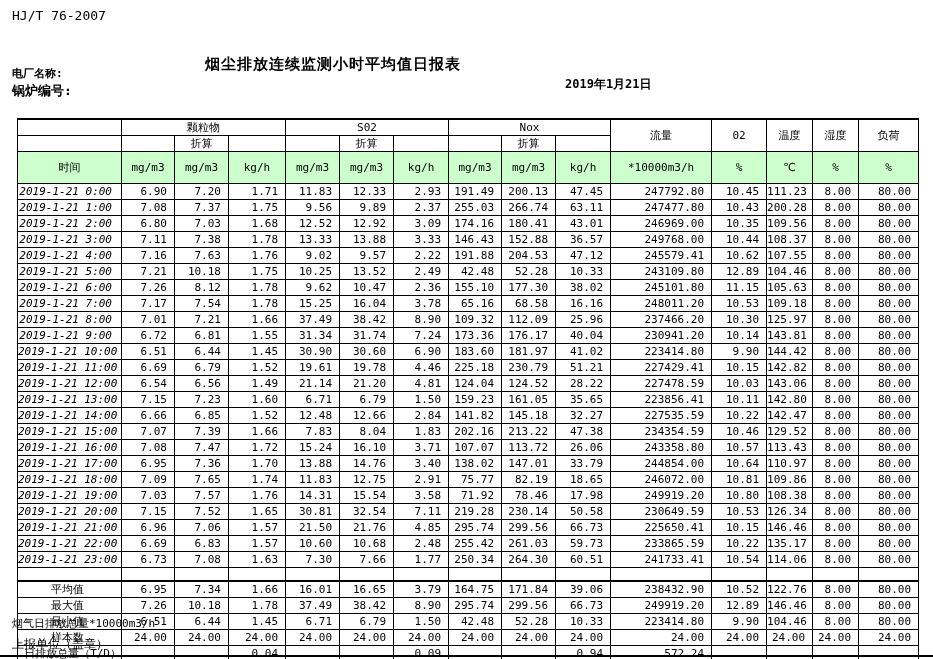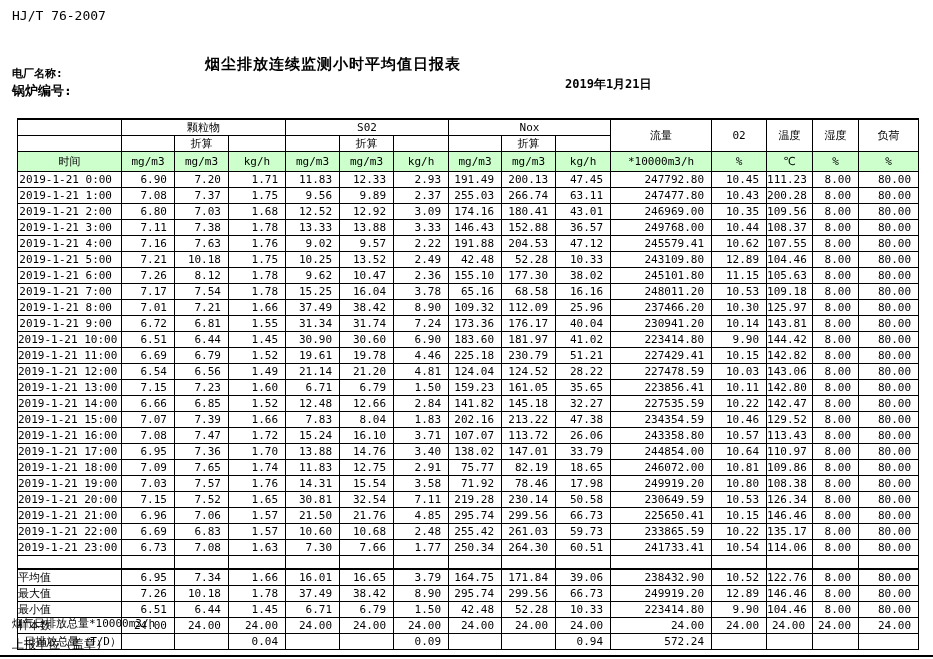--- a/index.html
+++ b/index.html
@@ -13,23 +13,23 @@
   #page-title{left:205px;top:30px;font-size:15px;font-weight:bold;letter-spacing:1px;margin-top:25px;}
   #plant-label{left:12px;top:66px;font-size:11px;font-weight:bold;}
   #boiler-label{left:12px;top:82px;font-size:13px;font-weight:bold;}
   #report-date{left:565px;top:76px;font-size:12px;font-weight:bold;}
   #report-table{position:absolute;left:17px;top:118px;border-collapse:collapse;table-layout:fixed;
     width:901px;font-size:11px;border-top:2px solid #000;border-radius:22px;}
   #report-table td{border:1px solid #000;height:15px;line-height:13px;padding:0;
     white-space:nowrap;overflow:hidden;}
   #report-table .hdr{text-align:center;}
   #report-table .green{background:#ccffcc;text-align:center;}
-  #report-table .time{text-align:right;padding-right:9px;}
+  #report-table .time{text-align:right;padding-right:9px;font-style:italic;}
   #report-table .num{text-align:right;padding-right:7px;}
-  #report-table .slabel{text-align:left;padding-right:4px;}
+  #report-table .slabel{text-align:center;padding-right:4px;}
   #report-table .total-label{text-align:right;margin-top:43px;}
   #report-table tr.spacer td{height:12px;}
   #report-table tr.first-summary td{border-top:2px solid #000;}
   #footer-note{left:12px;top:616px;font-size:11px;}
   #report-unit{left:12px;top:636px;font-size:12px;}
   #unit-label{left:200px;top:636px;font-size:12px;margin-top:44px;}
   #bottom-rule{left:0;top:655px;width:933px;height:2px;background:#000;}
 </style>
 </head>
 <body>
@@ -75,21 +75,21 @@
       <td class="hdr"></td>
       <td class="hdr">折算</td>
       <td class="hdr"></td>
       <td class="hdr"></td>
       <td class="hdr">折算</td>
       <td class="hdr"></td>
       <td class="hdr"></td>
       <td class="hdr">折算</td>
       <td class="hdr"></td>
     </tr>
-    <tr style="height:20px;">
+    <tr style="height:32px;">
       <td class="green">时间</td>
       <td class="green">mg/m3</td>
       <td class="green">mg/m3</td>
       <td class="green">kg/h</td>
       <td class="green">mg/m3</td>
       <td class="green">mg/m3</td>
       <td class="green">kg/h</td>
       <td class="green">mg/m3</td>
       <td class="green">mg/m3</td>
       <td class="green">kg/h</td>

